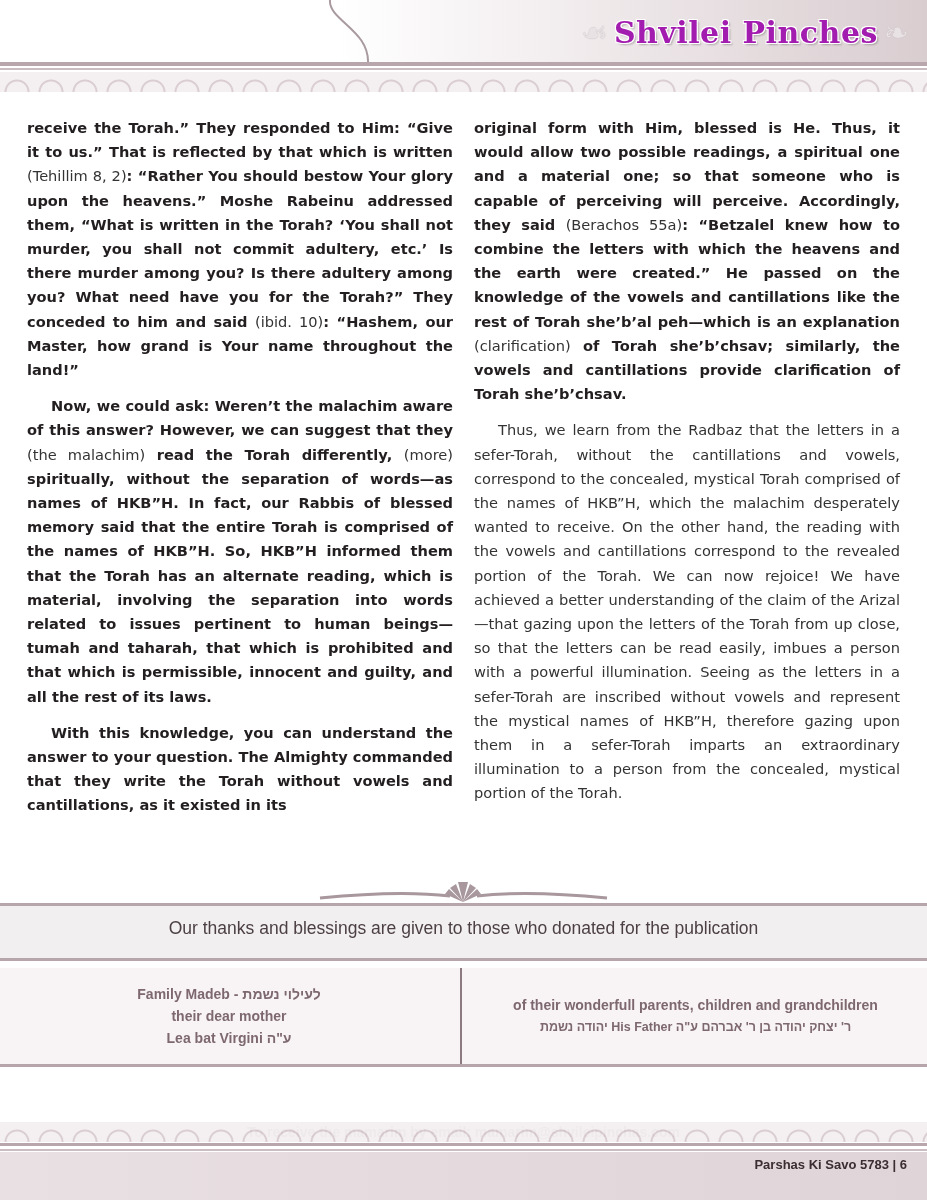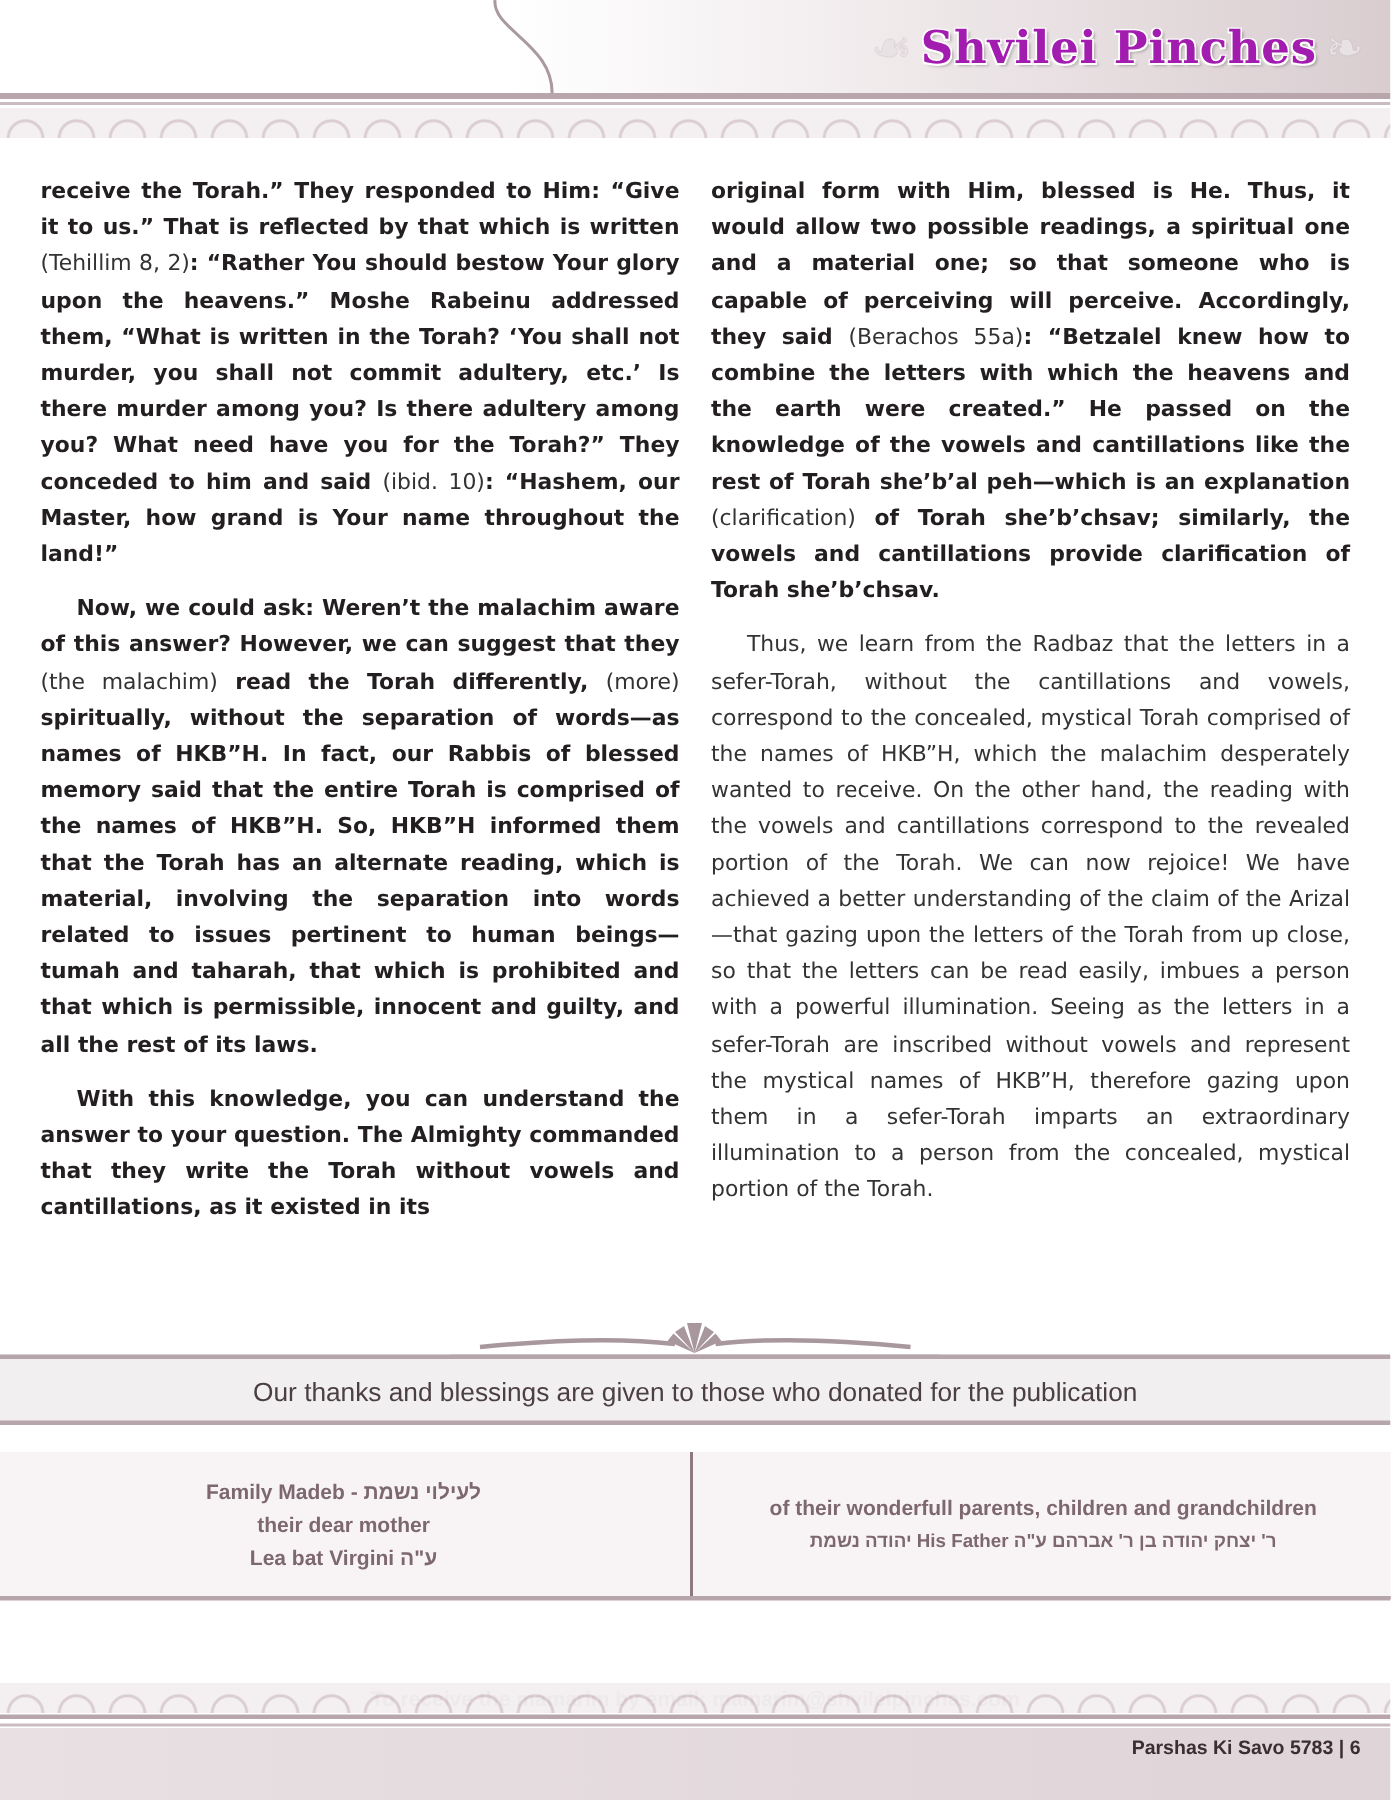--- a/index.html
+++ b/index.html
@@ -41,21 +41,21 @@
   .col-left { left: 27px; }
   .col-right { left: 474px; }
   .column p { margin-bottom: 12px; }
   .column p.indent { text-indent: 24px; }
   .b { font-weight: bold; }
   .n { font-weight: normal; color: #333; }
 
   
   .ornament-top { position: absolute; left: 300px; top: 880px; width: 327px; height: 26px; }
   .donor-banner {
-    position: absolute; left: 0; top: 903px; width: 927px; height: 47px;
+    position: absolute; left: 0; top: 903px; width: 927px; height: 58px;
     background: #f2eff0;
     border-top: 3px solid #b6a5ab; border-bottom: 3px solid #b6a5ab;
     text-align: center; font-family: "Liberation Sans", sans-serif;
     font-size: 17.5px; line-height: 22px; color: #4b3f43; padding-top: 11px;
   }
   .hebrew { font-family: "DejaVu Sans", sans-serif; font-weight: bold; font-size: 14px; }
   .donor-row { position: absolute; left: 0; top: 968px; width: 927px; height: 77px; }
   .donor-cell {
     position: absolute; top: 0; height: 98px;
     background: #f8f4f5; border: 2px solid #8d7a81; border-top: none;

